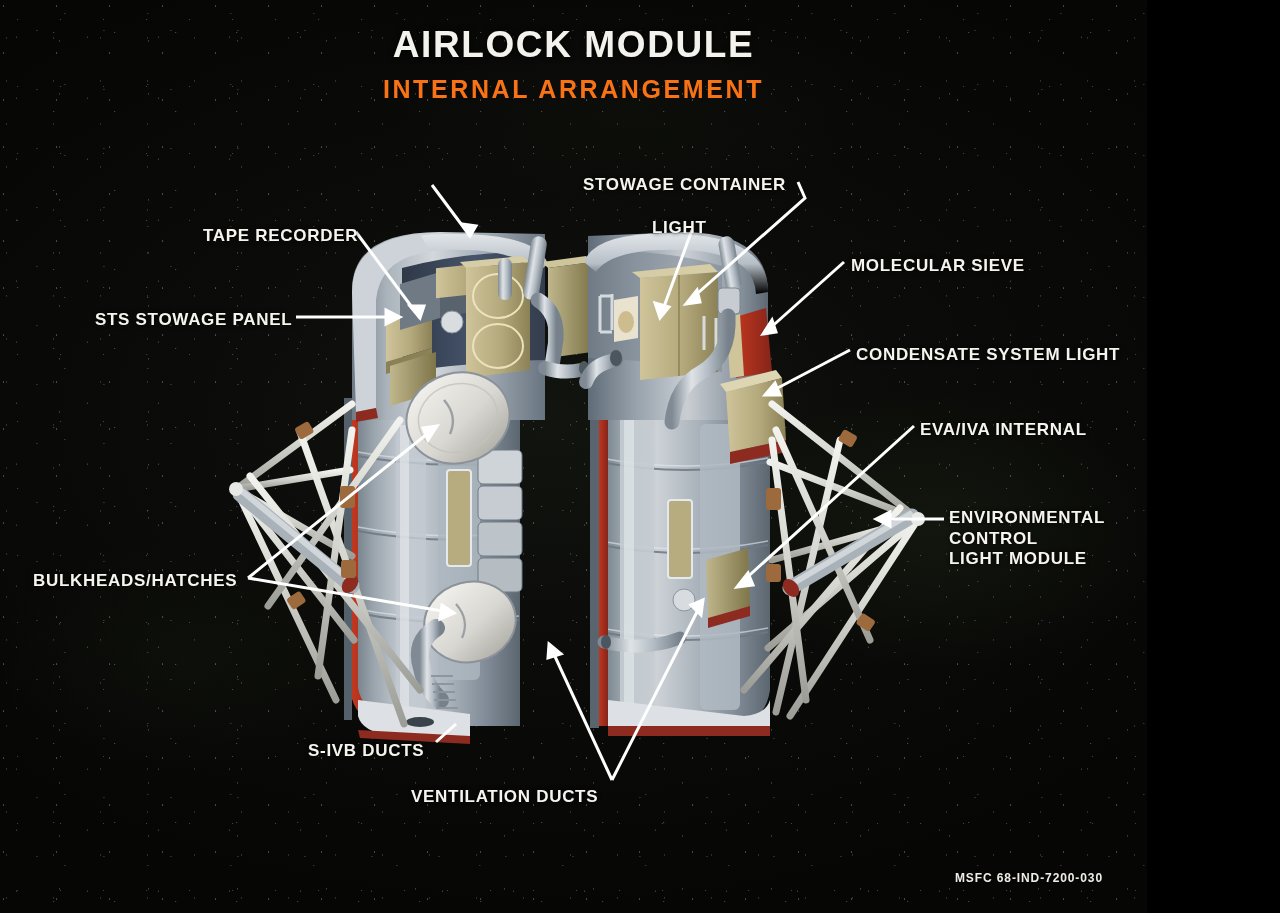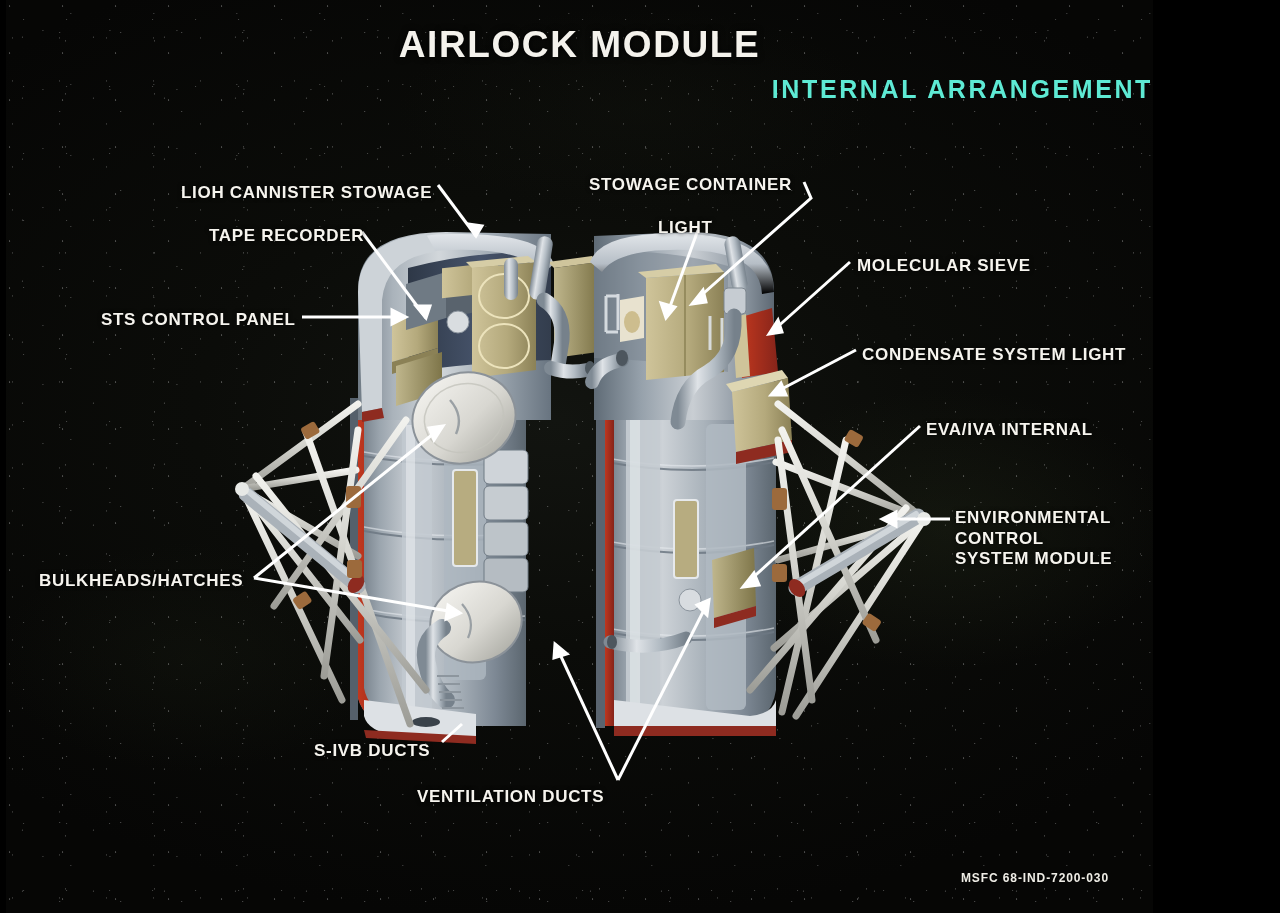--- a/index.html
+++ b/index.html
@@ -3,21 +3,20 @@
 <meta charset="utf-8">
 <title>Airlock Module Internal Arrangement</title>
 <style>
   html,body{margin:0;padding:0;background:#000;}
   #stage{
     position:relative;
     width:1147px;height:913px;
     background:#07070a;
     overflow:hidden;
     font-family:"Liberation Sans", sans-serif;
-    margin-left:6px;
     -webkit-font-smoothing:antialiased;
   }
   
   .bg-base{
     position:absolute;inset:0;
     background:
       radial-gradient(ellipse 70% 55% at 48% 46%, #121410 0%, #0b0c09 45%, #060605 100%),
       linear-gradient(160deg,#0a0b07 0%,#070706 55%,#050504 100%);
   }
   .bg-tint{
@@ -40,22 +39,22 @@
       radial-gradient(circle at 78% 19%, rgba(255,255,255,.35) .6px, transparent .9px);
     background-size:53px 47px,71px 61px,43px 67px,89px 53px,61px 79px,47px 43px,67px 59px,83px 71px;
   }
   
   .title-main{
     position:absolute;left:0;right:0;top:24px;text-align:center;
     color:#f4f2ec;font-size:37px;font-weight:bold;letter-spacing:1.6px;
     text-shadow:0 0 6px rgba(0,0,0,.9);
   }
   .title-sub{
-    position:absolute;left:0;right:0;top:75px;text-align:right;
-    color:#5eead4;font-size:25px;font-weight:bold;letter-spacing:2.6px;
+    position:absolute;left:0;right:0;top:75px;text-align:center;
+    color:#f97316;font-size:25px;font-weight:bold;letter-spacing:2.6px;
   }
   .credit{
     position:absolute;right:44px;bottom:28px;
     color:#efede6;font-size:12px;font-weight:bold;letter-spacing:.9px;
   }
   
   .lbl{
     position:absolute;color:#f6f4ee;font-weight:bold;
     font-size:17px;letter-spacing:.7px;white-space:pre;
     line-height:1.22;text-shadow:0 0 4px rgba(0,0,0,.85);
@@ -396,27 +395,26 @@
       <polygon points="549,644 561,654 548,658"></polygon>
       <path d="M612 780 L700 606" fill="none"></path>
       <polygon points="703,600 701,615 691,605"></polygon>
     </g>
   </svg>
 
   <div class="title-main">AIRLOCK MODULE</div>
   <div class="title-sub">INTERNAL  ARRANGEMENT</div>
   <div class="credit">MSFC 68-IND-7200-030</div>
 
-  <div class="lbl" style="left:175px;top:183px">LIOH CANNISTER STOWAGE</div>
   <div class="lbl" style="left:203px;top:226px">TAPE RECORDER</div>
-  <div class="lbl" style="left:95px;top:310px">STS CONTROL PANEL</div>
+  <div class="lbl" style="left:95px;top:310px">STS STOWAGE PANEL</div>
   <div class="lbl" style="left:583px;top:175px">STOWAGE CONTAINER</div>
   <div class="lbl" style="left:652px;top:218px">LIGHT</div>
   <div class="lbl" style="left:851px;top:256px">MOLECULAR SIEVE</div>
   <div class="lbl" style="left:856px;top:345px">CONDENSATE SYSTEM LIGHT</div>
   <div class="lbl" style="left:920px;top:420px">EVA/IVA INTERNAL</div>
   <div class="lbl two" style="left:949px;top:508px">ENVIRONMENTAL  CONTROL
-SYSTEM  MODULE</div>
+LIGHT  MODULE</div>
   <div class="lbl" style="left:33px;top:571px">BULKHEADS/HATCHES</div>
   <div class="lbl" style="left:308px;top:741px">S-IVB DUCTS</div>
   <div class="lbl" style="left:411px;top:787px">VENTILATION DUCTS</div>
 
 </div>
 
 </body></html>

